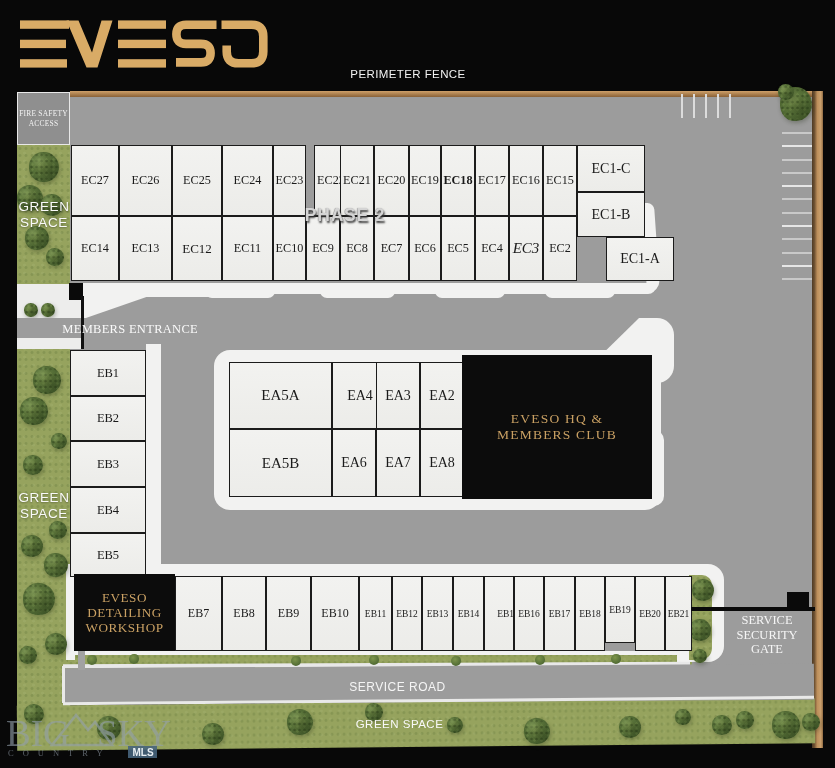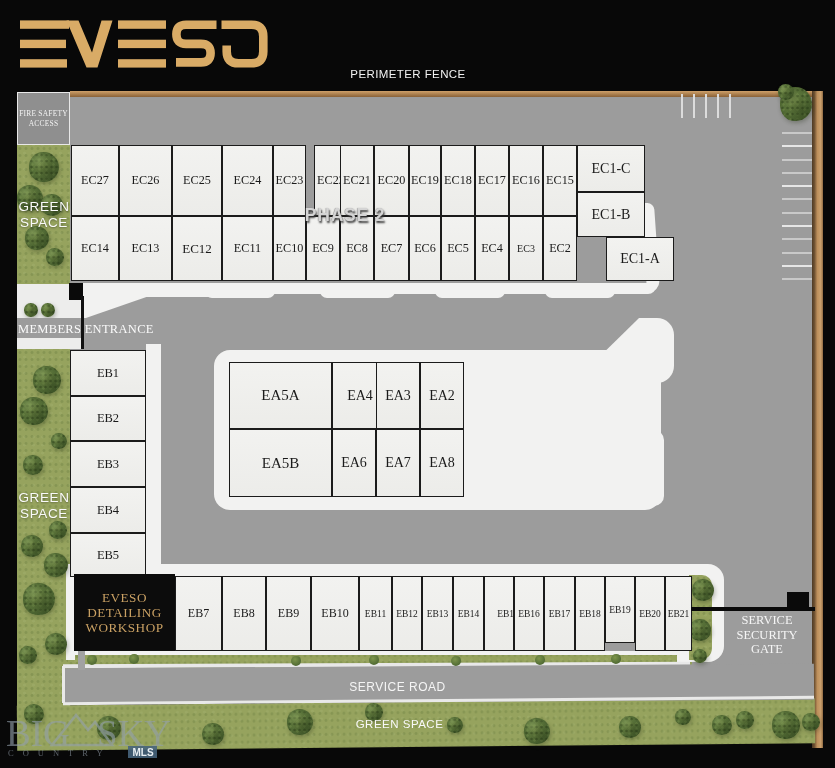--- a/index.html
+++ b/index.html
@@ -16,21 +16,21 @@
    radial-gradient(circle at 45% 45%, #687f40 0%, #566f37 45%, #465d2d 75%, #3d5127 100%);
   background-size:100% 100%,100% 100%,5px 6px,7px 5px,100% 100%;
   box-shadow:1px 2px 4px rgba(30,40,18,.3);filter:blur(0.4px);}
 .bush{position:absolute;border-radius:50% 46% 52% 50%;
   background:radial-gradient(circle at 40% 35%, #7d954b 0%, #5a7439 55%, #445d2c 100%);}
 .grass{background-color:#96a35e;
   background-image:radial-gradient(circle, rgba(70,95,40,.20) 1px, rgba(0,0,0,0) 1.9px),
    radial-gradient(circle, rgba(172,186,124,.25) 1px, rgba(0,0,0,0) 1.8px);
   background-size:6px 7px, 9px 8px;background-position:0 0,3px 4px;}
 .sans{font-family:"Liberation Sans",sans-serif;}
-.white-t{color:#f5f5f5;}
+.white-t{color:#f5f5f5;text-align:right;}
 .side{position:absolute;background:#f2f2f1;}
 .gold{color:#c9a063;}
 </style></head><body>
 <div id="plan">
 
 <div class="abs" style="left:70px;top:96px;width:744px;height:605px;background:#9c9c9c;"></div>
 
 <div class="abs" style="left:70px;top:90.5px;width:753px;height:6px;background:linear-gradient(#cfa069,#8a6137);"></div>
 
 <div class="abs" style="left:812px;top:90.5px;width:11px;height:657px;background:linear-gradient(90deg,#4e3a24 0%,#6e5131 22%,#bd8f5b 48%,#caa06d 80%,#8f6a42 100%);"></div>
@@ -207,21 +207,21 @@
 <div class="cell" style="left:273px;top:145px;width:33px;height:71px;font-size:12.2px;letter-spacing:0px;">EC23</div>
 
 <div class="cell" style="left:314px;top:145px;width:34px;height:71px;font-size:12.2px;letter-spacing:0px;">EC22</div>
 
 <div class="cell" style="left:340px;top:145px;width:34px;height:71px;font-size:12.2px;letter-spacing:0px;">EC21</div>
 
 <div class="cell" style="left:374px;top:145px;width:35px;height:71px;font-size:12.2px;letter-spacing:0px;">EC20</div>
 
 <div class="cell" style="left:409px;top:145px;width:32px;height:71px;font-size:12.2px;letter-spacing:0px;">EC19</div>
 
-<div class="cell" style="left:441px;top:145px;width:34px;height:71px;font-size:12.2px;letter-spacing:0px;">EC18</div>
+<div class="cell" style="left:441px;top:145px;width:34px;height:71px;font-size:12.2px;letter-spacing:0px;font-weight:bold;">EC18</div>
 
 <div class="cell" style="left:475px;top:145px;width:34px;height:71px;font-size:12.2px;letter-spacing:0px;">EC17</div>
 
 <div class="cell" style="left:509px;top:145px;width:34px;height:71px;font-size:12.2px;letter-spacing:0px;">EC16</div>
 
 <div class="cell" style="left:543px;top:145px;width:34px;height:71px;font-size:12.2px;letter-spacing:0px;">EC15</div>
 
 <div class="cell" style="left:71px;top:216px;width:48px;height:65px;font-size:12.2px;letter-spacing:0px;">EC14</div>
 
 <div class="cell" style="left:119px;top:216px;width:53px;height:65px;font-size:12.2px;letter-spacing:0px;">EC13</div>
@@ -237,21 +237,21 @@
 <div class="cell" style="left:340px;top:216px;width:34px;height:65px;font-size:12.2px;letter-spacing:0px;">EC8</div>
 
 <div class="cell" style="left:374px;top:216px;width:35px;height:65px;font-size:12.2px;letter-spacing:0px;">EC7</div>
 
 <div class="cell" style="left:409px;top:216px;width:32px;height:65px;font-size:12.2px;letter-spacing:0px;">EC6</div>
 
 <div class="cell" style="left:441px;top:216px;width:34px;height:65px;font-size:12.2px;letter-spacing:0px;">EC5</div>
 
 <div class="cell" style="left:475px;top:216px;width:34px;height:65px;font-size:12.2px;letter-spacing:0px;">EC4</div>
 
-<div class="cell" style="left:509px;top:216px;width:34px;height:65px;font-size:10px;letter-spacing:0px;">EC3</div>
+<div class="cell" style="left:509px;top:216px;width:34px;height:65px;font-size:15px;letter-spacing:0px;font-style:italic;">EC3</div>
 
 <div class="cell" style="left:543px;top:216px;width:34px;height:65px;font-size:12.2px;letter-spacing:0px;">EC2</div>
 
 <div class="cell" style="left:577px;top:145px;width:68px;height:47px;font-size:14px;letter-spacing:0px;">EC1-C</div>
 
 <div class="cell" style="left:577px;top:192px;width:68px;height:45px;font-size:14px;letter-spacing:0px;">EC1-B</div>
 
 <div class="cell" style="left:577px;top:237px;width:68px;height:44px;font-size:14px;letter-spacing:0px;margin-left:29px;">EC1-A</div>
 
 <div class="cell" style="left:70px;top:350px;width:76px;height:46px;font-size:12.5px;letter-spacing:0px;">EB1</div>
@@ -273,20 +273,23 @@
 <div class="cell" style="left:420px;top:362px;width:44px;height:67px;font-size:14px;letter-spacing:0px;">EA2</div>
 
 <div class="cell" style="left:229px;top:429px;width:103px;height:68px;font-size:15px;letter-spacing:0px;">EA5B</div>
 
 <div class="cell" style="left:332px;top:429px;width:44px;height:68px;font-size:14px;letter-spacing:0px;">EA6</div>
 
 <div class="cell" style="left:376px;top:429px;width:44px;height:68px;font-size:14px;letter-spacing:0px;">EA7</div>
 
 <div class="cell" style="left:420px;top:429px;width:44px;height:68px;font-size:14px;letter-spacing:0px;">EA8</div>
 
+<div class="abs" style="left:462px;top:355px;width:190px;height:144px;background:#0c0c0c;display:flex;flex-direction:column;align-items:center;justify-content:center;text-align:center;">
+      <div class="gold" style="font-size:13.5px;letter-spacing:1.2px;line-height:16.5px;">EVESO HQ &amp;<br>MEMBERS CLUB</div>
+    </div>
 
 <div class="abs" style="left:74px;top:574px;width:101px;height:77px;background:#0c0c0c;display:flex;align-items:center;justify-content:center;text-align:center;">
       <div class="gold" style="font-size:13.2px;letter-spacing:0.5px;line-height:15.2px;">EVESO<br>DETAILING<br>WORKSHOP</div>
     </div>
 
 <div class="cell" style="left:175px;top:576px;width:47px;height:75px;font-size:12px;letter-spacing:0px;">EB7</div>
 
 <div class="cell" style="left:222px;top:576px;width:44px;height:75px;font-size:12px;letter-spacing:0px;">EB8</div>
 
 <div class="cell" style="left:266px;top:576px;width:45px;height:75px;font-size:12px;letter-spacing:0px;">EB9</div>

